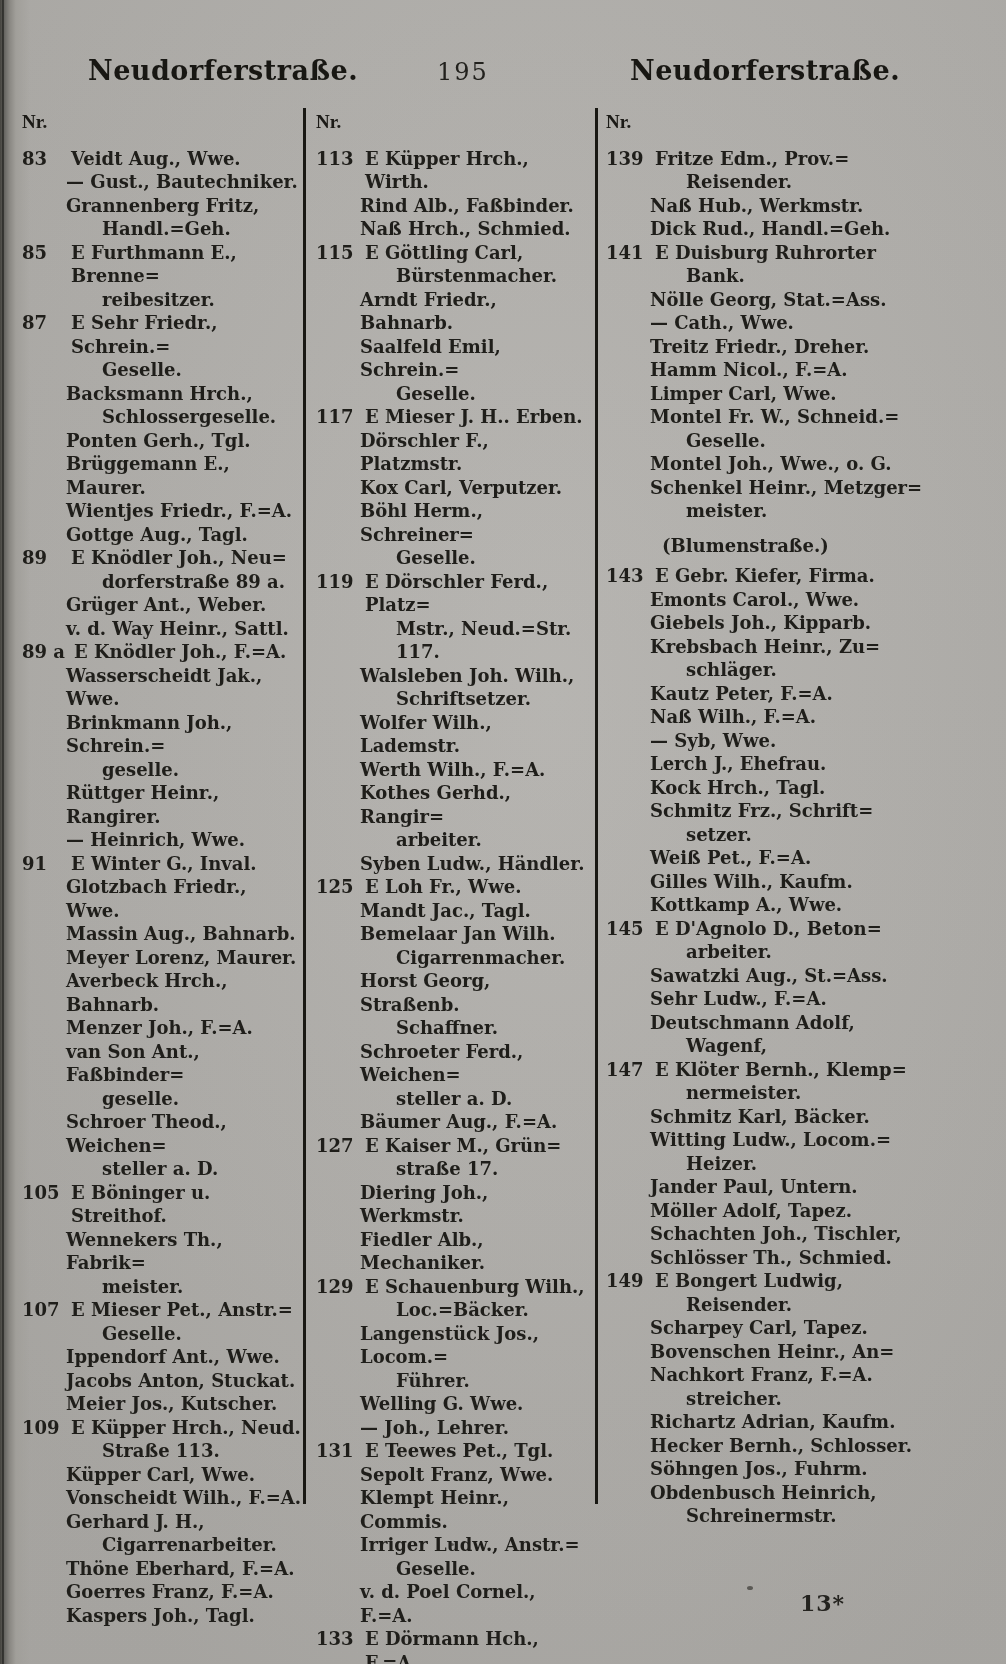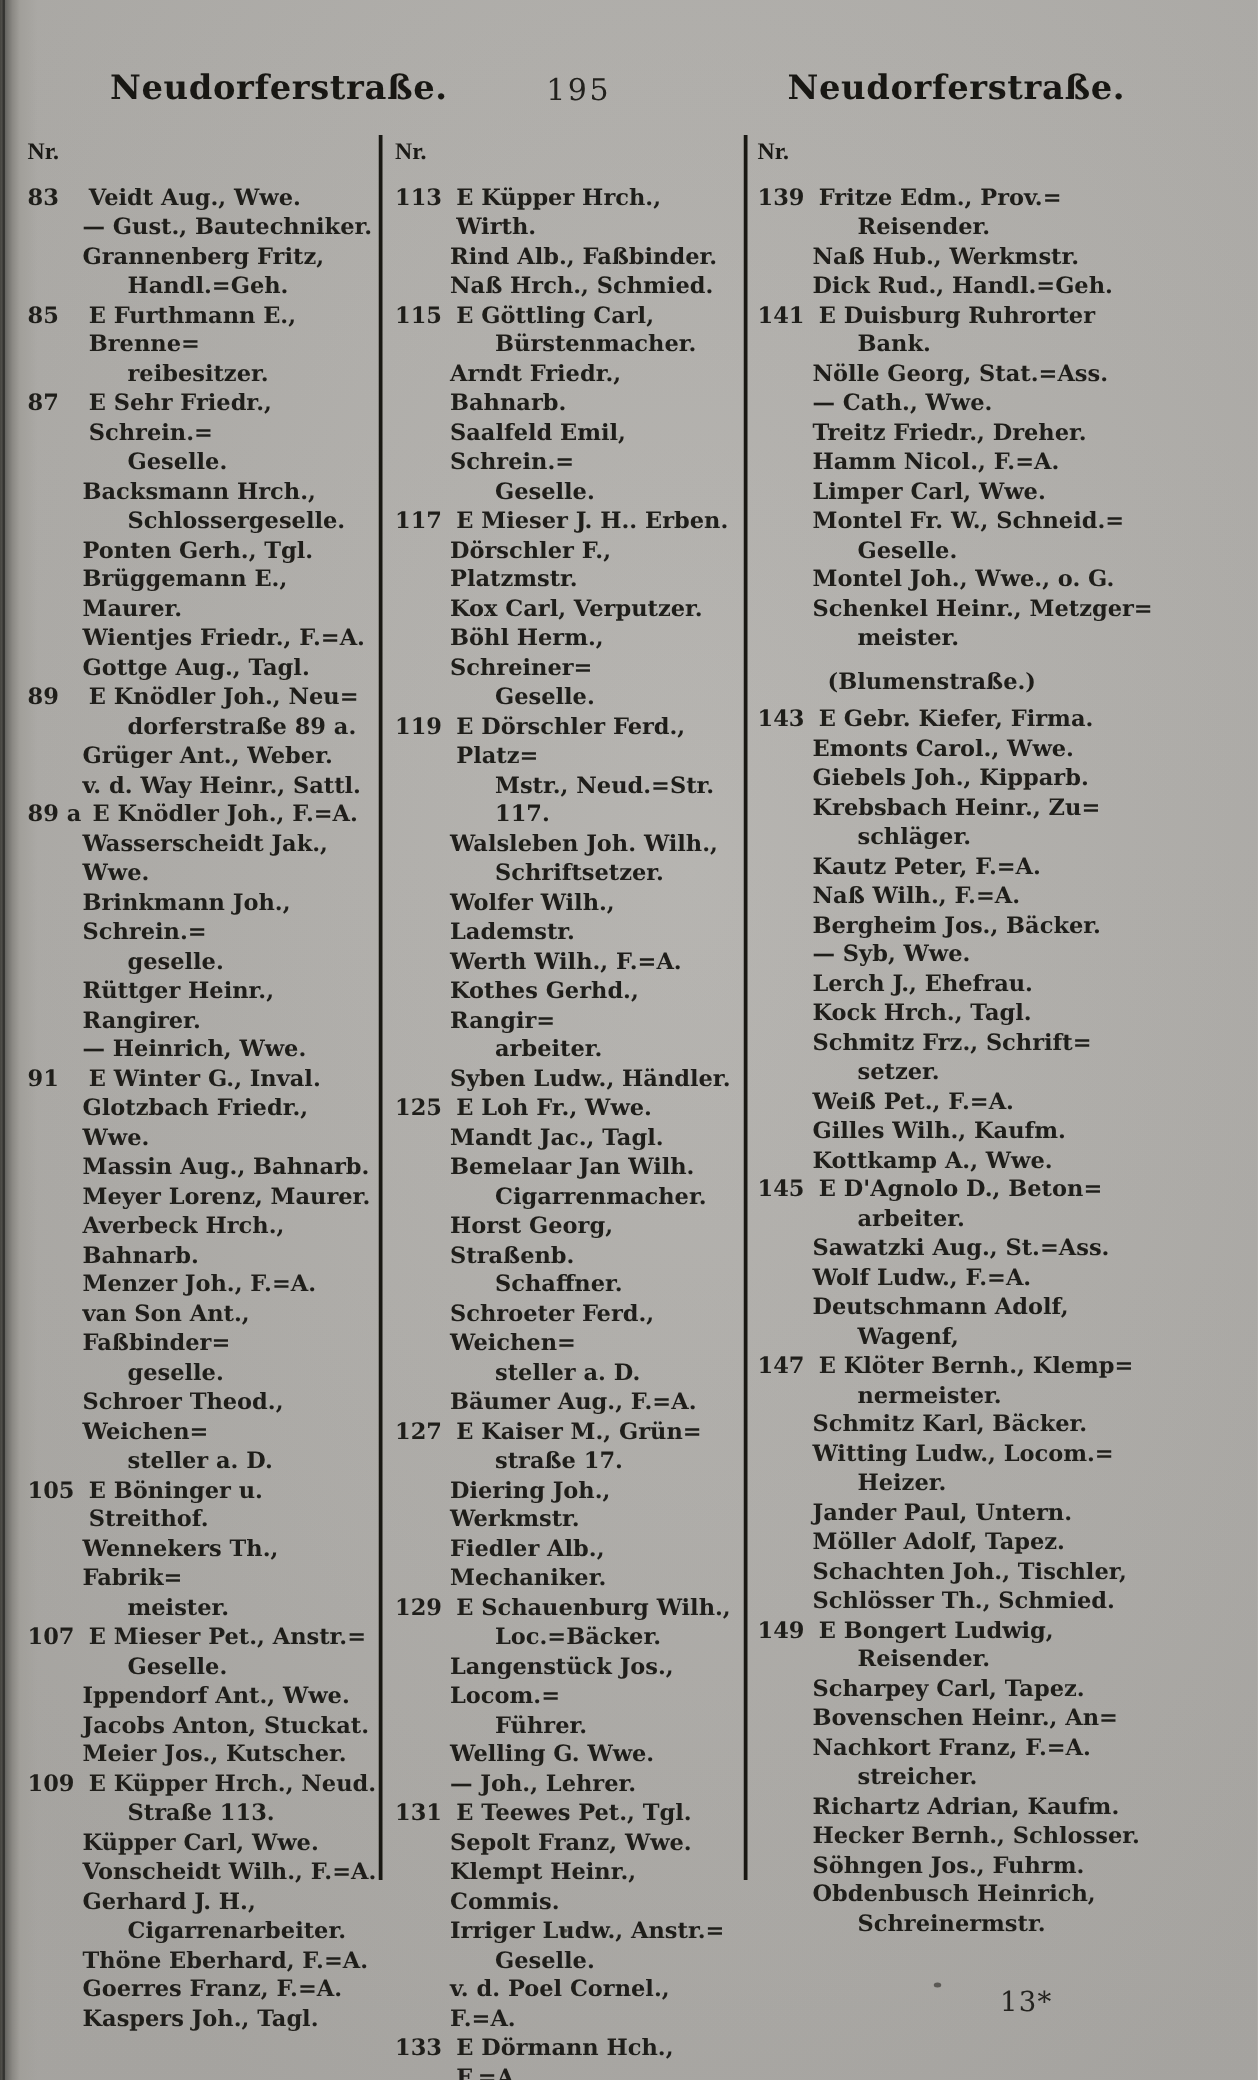--- a/index.html
+++ b/index.html
@@ -55,21 +55,21 @@
   .rule1{left:303px;}
   .rule2{left:595px;}
   .line{min-height:23.5px;}
   .line.i0{display:flex;}
   .i0 .num{flex:0 0 auto;min-width:40px;margin-right:9px;white-space:nowrap;}
   .i1{padding-left:44px;}
   .i2{padding-left:80px;}
   .sub{padding-left:56px;margin:11px 0 7px;}
   .footer-mark{
     position:absolute;left:800px;top:1590px;
-    font-size:22px;font-weight:normal;color:#24231f;letter-spacing:1px;
+    font-size:22px;font-weight:bold;color:#24231f;letter-spacing:1px;
   }
   .speck{position:absolute;background:rgba(40,38,34,0.6);border-radius:50%;}
 </style>
 </head>
 <body>
 
 <div class="page">
   <div class="binding"></div>
 
   <div class="street-header hdr-left">Neudorferstraße.</div>
@@ -273,36 +273,35 @@
         <div class="line i0">
           <span class="num">143</span>
           <span class="txt">E Gebr. Kiefer, Firma.</span>
         </div>
         <div class="line i1"><span class="txt">Emonts Carol., Wwe.</span></div>
         <div class="line i1"><span class="txt">Giebels Joh., Kipparb.</span></div>
         <div class="line i1"><span class="txt">Krebsbach Heinr., Zu=</span></div>
         <div class="line i2"><span class="txt">schläger.</span></div>
         <div class="line i1"><span class="txt">Kautz Peter, F.=A.</span></div>
         <div class="line i1"><span class="txt">Naß Wilh., F.=A.</span></div>
-        <div class="line i1"><span class="txt">Bergheim Jos., Bäcker.</span></div>
         <div class="line i1"><span class="txt">— Syb, Wwe.</span></div>
         <div class="line i1"><span class="txt">Lerch J., Ehefrau.</span></div>
         <div class="line i1"><span class="txt">Kock Hrch., Tagl.</span></div>
         <div class="line i1"><span class="txt">Schmitz Frz., Schrift=</span></div>
         <div class="line i2"><span class="txt">setzer.</span></div>
         <div class="line i1"><span class="txt">Weiß Pet., F.=A.</span></div>
         <div class="line i1"><span class="txt">Gilles Wilh., Kaufm.</span></div>
         <div class="line i1"><span class="txt">Kottkamp A., Wwe.</span></div>
         <div class="line i0">
           <span class="num">145</span>
           <span class="txt">E D'Agnolo D., Beton=</span>
         </div>
         <div class="line i2"><span class="txt">arbeiter.</span></div>
         <div class="line i1"><span class="txt">Sawatzki Aug., St.=Ass.</span></div>
-        <div class="line i1"><span class="txt">Wolf Ludw., F.=A.</span></div>
+        <div class="line i1"><span class="txt">Sehr Ludw., F.=A.</span></div>
         <div class="line i1"><span class="txt">Deutschmann Adolf,</span></div>
         <div class="line i2"><span class="txt">Wagenf,</span></div>
         <div class="line i0">
           <span class="num">147</span>
           <span class="txt">E Klöter Bernh., Klemp=</span>
         </div>
         <div class="line i2"><span class="txt">nermeister.</span></div>
         <div class="line i1"><span class="txt">Schmitz Karl, Bäcker.</span></div>
         <div class="line i1"><span class="txt">Witting Ludw., Locom.=</span></div>
         <div class="line i2"><span class="txt">Heizer.</span></div>

